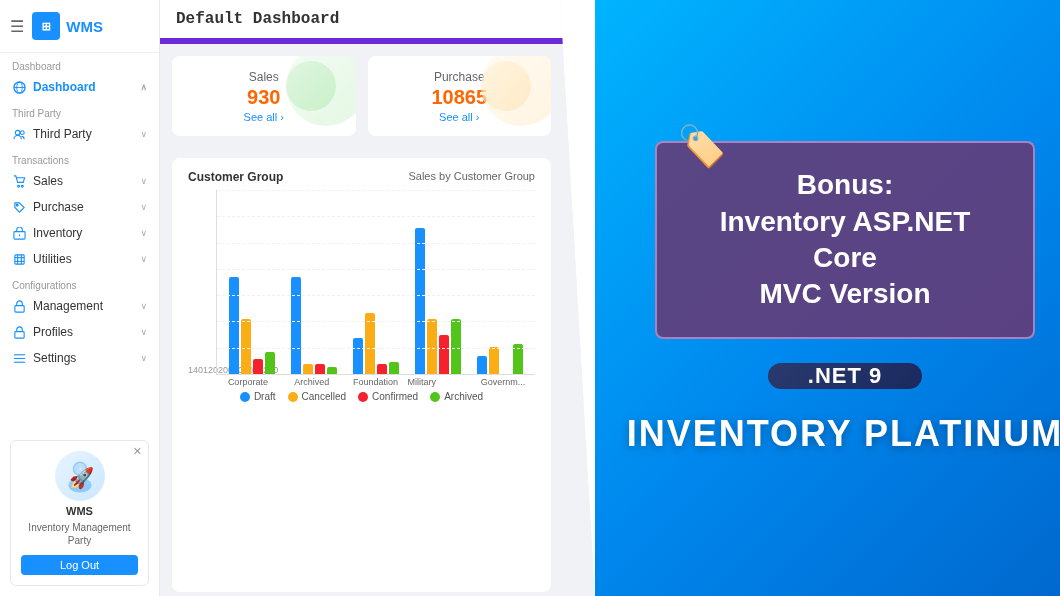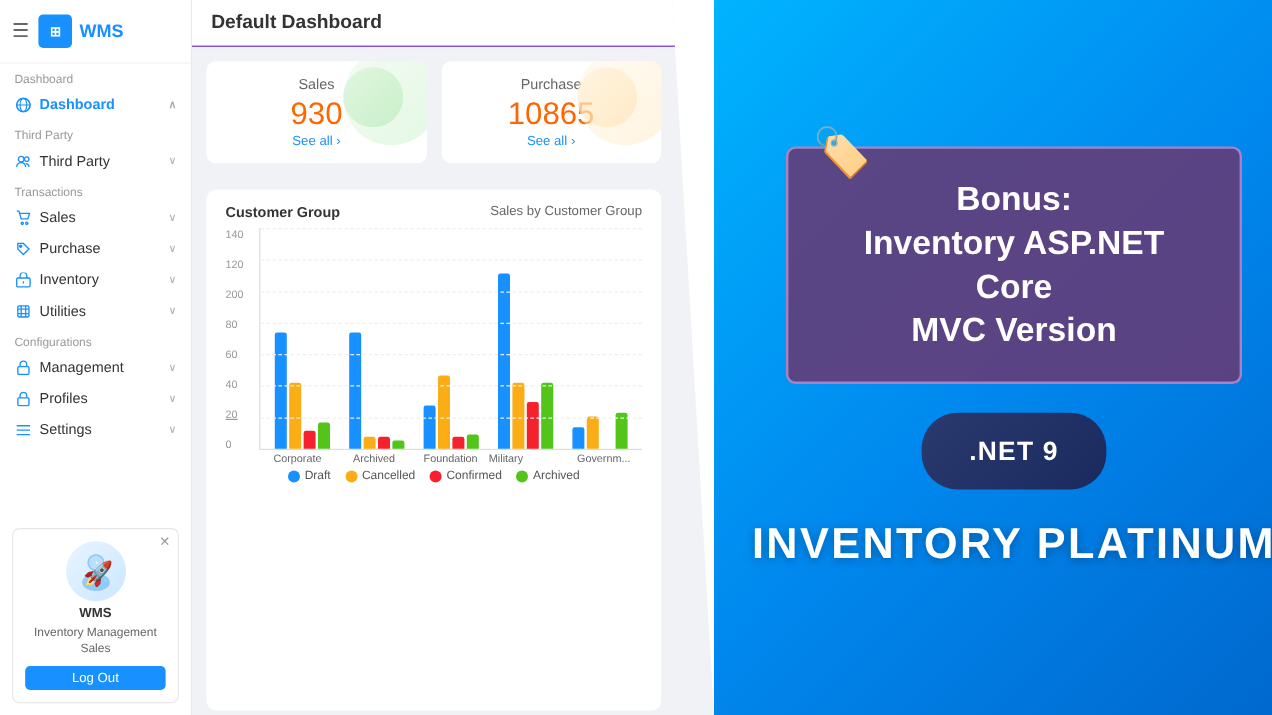--- a/index.html
+++ b/index.html
@@ -115,21 +115,22 @@
       width: 100%;
     }
 
     
     .topbar {
       background: #fff;
       padding: 10px 16px;
       display: flex;
       align-items: center;
       justify-content: space-between;
-      border-bottom: 1px solid #6d28d9;
+      border-bottom: 6px solid #6d28d9;
+      font-family: Liberation Mono, monospace;
     }
     .topbar-title { font-size: 16px; font-weight: 600; color: #333; }
 
     
     .stats-row {
       display: flex;
       gap: 12px;
       margin-bottom: 12px;
     }
     .stat-card {
@@ -139,21 +140,21 @@
       flex: 1;
       display: flex;
       flex-direction: column;
       align-items: center;
       position: relative;
       overflow: hidden;
       min-height: 80px;
       justify-content: center;
     }
     .stat-card-label { font-size: 12px; color: #666; margin-bottom: 2px; }
-    .stat-card-value { font-size: 26px; font-weight: 400; color: #ff6600; margin-bottom: 2px; }
+    .stat-card-value { font-size: 20px; font-weight: 700; color: #ff6600; margin-bottom: 2px; }
     .stat-card-value.purchase { color: #ff6600; }
     .stat-card-link { font-size: 11px; color: #1890ff; cursor: pointer; }
 
     
     .chart-container {
       background: #fff;
       border-radius: 8px;
       padding: 12px 16px;
       flex: 1;
     }
@@ -231,21 +232,21 @@
     }
     .promo-bonus-title {
       font-size: 28px;
       font-weight: 700;
       color: #fff;
       line-height: 1.3;
     }
     .promo-dotnet-badge {
       background: linear-gradient(135deg, #2a3a6e 0%, #1a2a5e 100%);
       border-radius: 30px;
-      padding: 19px 40px;
+      padding: 0 40px;
       display: inline-block;
     }
     .promo-dotnet-text {
       font-size: 22px;
       font-weight: 700;
       color: #fff;
       letter-spacing: 1px;
     }
     .promo-main-title {
       font-size: 36px;
@@ -411,21 +412,21 @@
     <div class="profile-avatar">
       <svg viewBox="0 0 50 50" width="50" height="50">
         <circle cx="25" cy="15" r="10" fill="#90caf9"></circle>
         <ellipse cx="25" cy="38" rx="16" ry="10" fill="#90caf9"></ellipse>
         <circle cx="25" cy="15" r="8" fill="#bbdefb"></circle>
 
         <text x="10" y="38" font-size="28">🚀</text>
       </svg>
     </div>
     <span class="profile-name">WMS</span>
-    <span class="profile-sub" style="text-align:center;line-height:1.3;">Inventory Management Sales</span>
+    <span class="profile-sub" style="text-align:center;line-height:1.3;">Inventory Management Party</span>
     <button class="logout-btn">Log Out</button>
   </div>
 </div>
 
 <div style="flex:1; display:flex; height:596px; overflow:hidden;">
 
   <div class="dashboard-inner">
 
     <div class="topbar">
       <span class="topbar-title">Default Dashboard</span>
@@ -452,21 +453,21 @@
       </div>
 
       <div class="chart-container">
         <div style="display:flex; justify-content:space-between; align-items:center; margin-bottom:4px;">
           <span class="chart-title">Customer Group</span>
           <span class="chart-subtitle">Sales by Customer Group</span>
         </div>
 
         <div style="display:flex; height:185px;">
 
-          <div style="display:flex; flex-direction:column; justify-content:space-between; padding-right:4px; padding-bottom:0; width:28px;">
+          <div style="display:flex; flex-direction:row; justify-content:space-between; align-items:flex-end; padding-right:4px; padding-bottom:0; width:28px;">
             <span style="font-size:9px;color:#999;">140</span>
             <span style="font-size:9px;color:#999;">120</span>
             <span style="font-size:9px;color:#999;">200</span>
             <span style="font-size:9px;color:#999;">80</span>
             <span style="font-size:9px;color:#999;">60</span>
             <span style="font-size:9px;color:#999;">40</span>
             <span style="font-size:9px;color:#999;text-decoration:underline;">20</span>
             <span style="font-size:9px;color:#999;">0</span>
           </div>
 

